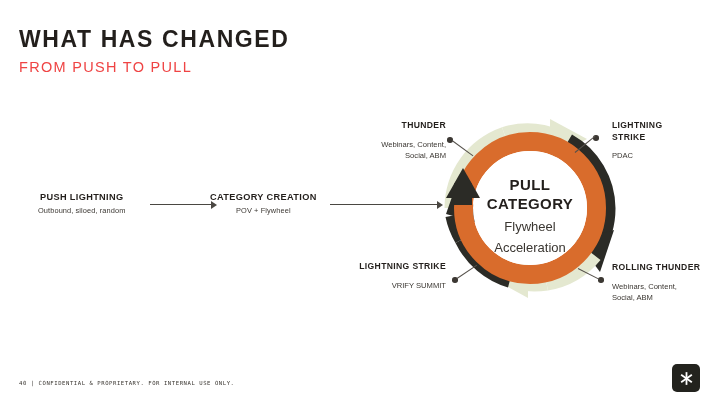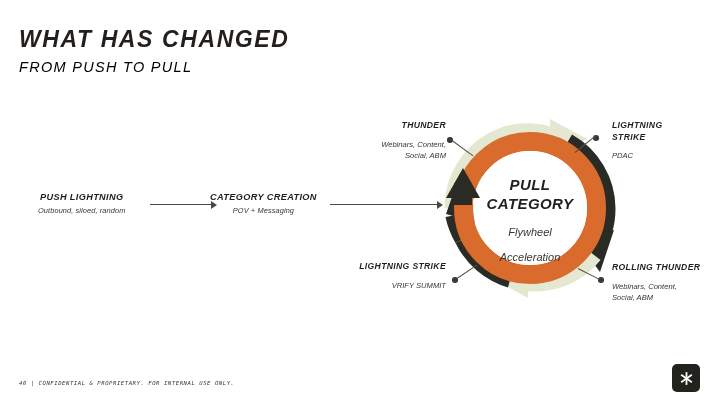--- a/index.html
+++ b/index.html
@@ -8,42 +8,41 @@
     background: #ffffff;
   }
   .slide {
     position: relative;
     width: 720px;
     height: 405px;
     background: #ffffff;
     overflow: hidden;
     font-family: "Liberation Sans", sans-serif;
     color: #231f1c;
-    font-style: italic;
   }
 
   
   .title-block {
     position: absolute;
     left: 19px;
     top: 27px;
   }
   .slide-title {
     font-size: 23px;
     font-weight: bold;
     letter-spacing: 1.6px;
     color: #231f1c;
     line-height: 1.05;
     white-space: nowrap;
   }
   .slide-subtitle {
     font-size: 14.5px;
     font-weight: normal;
     letter-spacing: 1.3px;
-    color: #000000;
+    color: #ef4444;
     margin-top: 8px;
     white-space: nowrap;
   }
 
   
   .flow {
     position: absolute;
     left: 38px;
     top: 192px;
     width: 420px;
@@ -106,24 +105,24 @@
     pointer-events: none;
   }
   .wheel-center-text .ct-main {
     font-size: 15px;
     font-weight: bold;
     letter-spacing: 0.4px;
     color: #231f1c;
     line-height: 1.25;
   }
   .wheel-center-text .ct-sub {
-    font-size: 11px;
+    font-size: 13px;
     color: #3a3631;
     line-height: 1.35;
-    margin-top: 11px;
+    margin-top: 4px;
   }
 
   
   .callout {
     position: absolute;
     white-space: nowrap;
   }
   .callout .co-title {
     font-size: 8.6px;
     font-weight: bold;
@@ -199,21 +198,21 @@
     <div class="flow-step step-push">
       <div class="step-title">PUSH LIGHTNING</div>
       <div class="step-sub">Outbound, siloed, random</div>
     </div>
 
     <div class="flow-line flow-line-1"></div>
     <div class="flow-arrowhead flow-arrowhead-1"></div>
 
     <div class="flow-step step-category">
       <div class="step-title">CATEGORY CREATION</div>
-      <div class="step-sub">POV + Messaging</div>
+      <div class="step-sub">POV + Flywheel</div>
     </div>
 
     <div class="flow-line flow-line-2"></div>
     <div class="flow-arrowhead flow-arrowhead-2"></div>
   </div>
 
   <div class="flywheel">
     <svg width="212" height="212" viewBox="0 0 212 212">
 
       <g>

